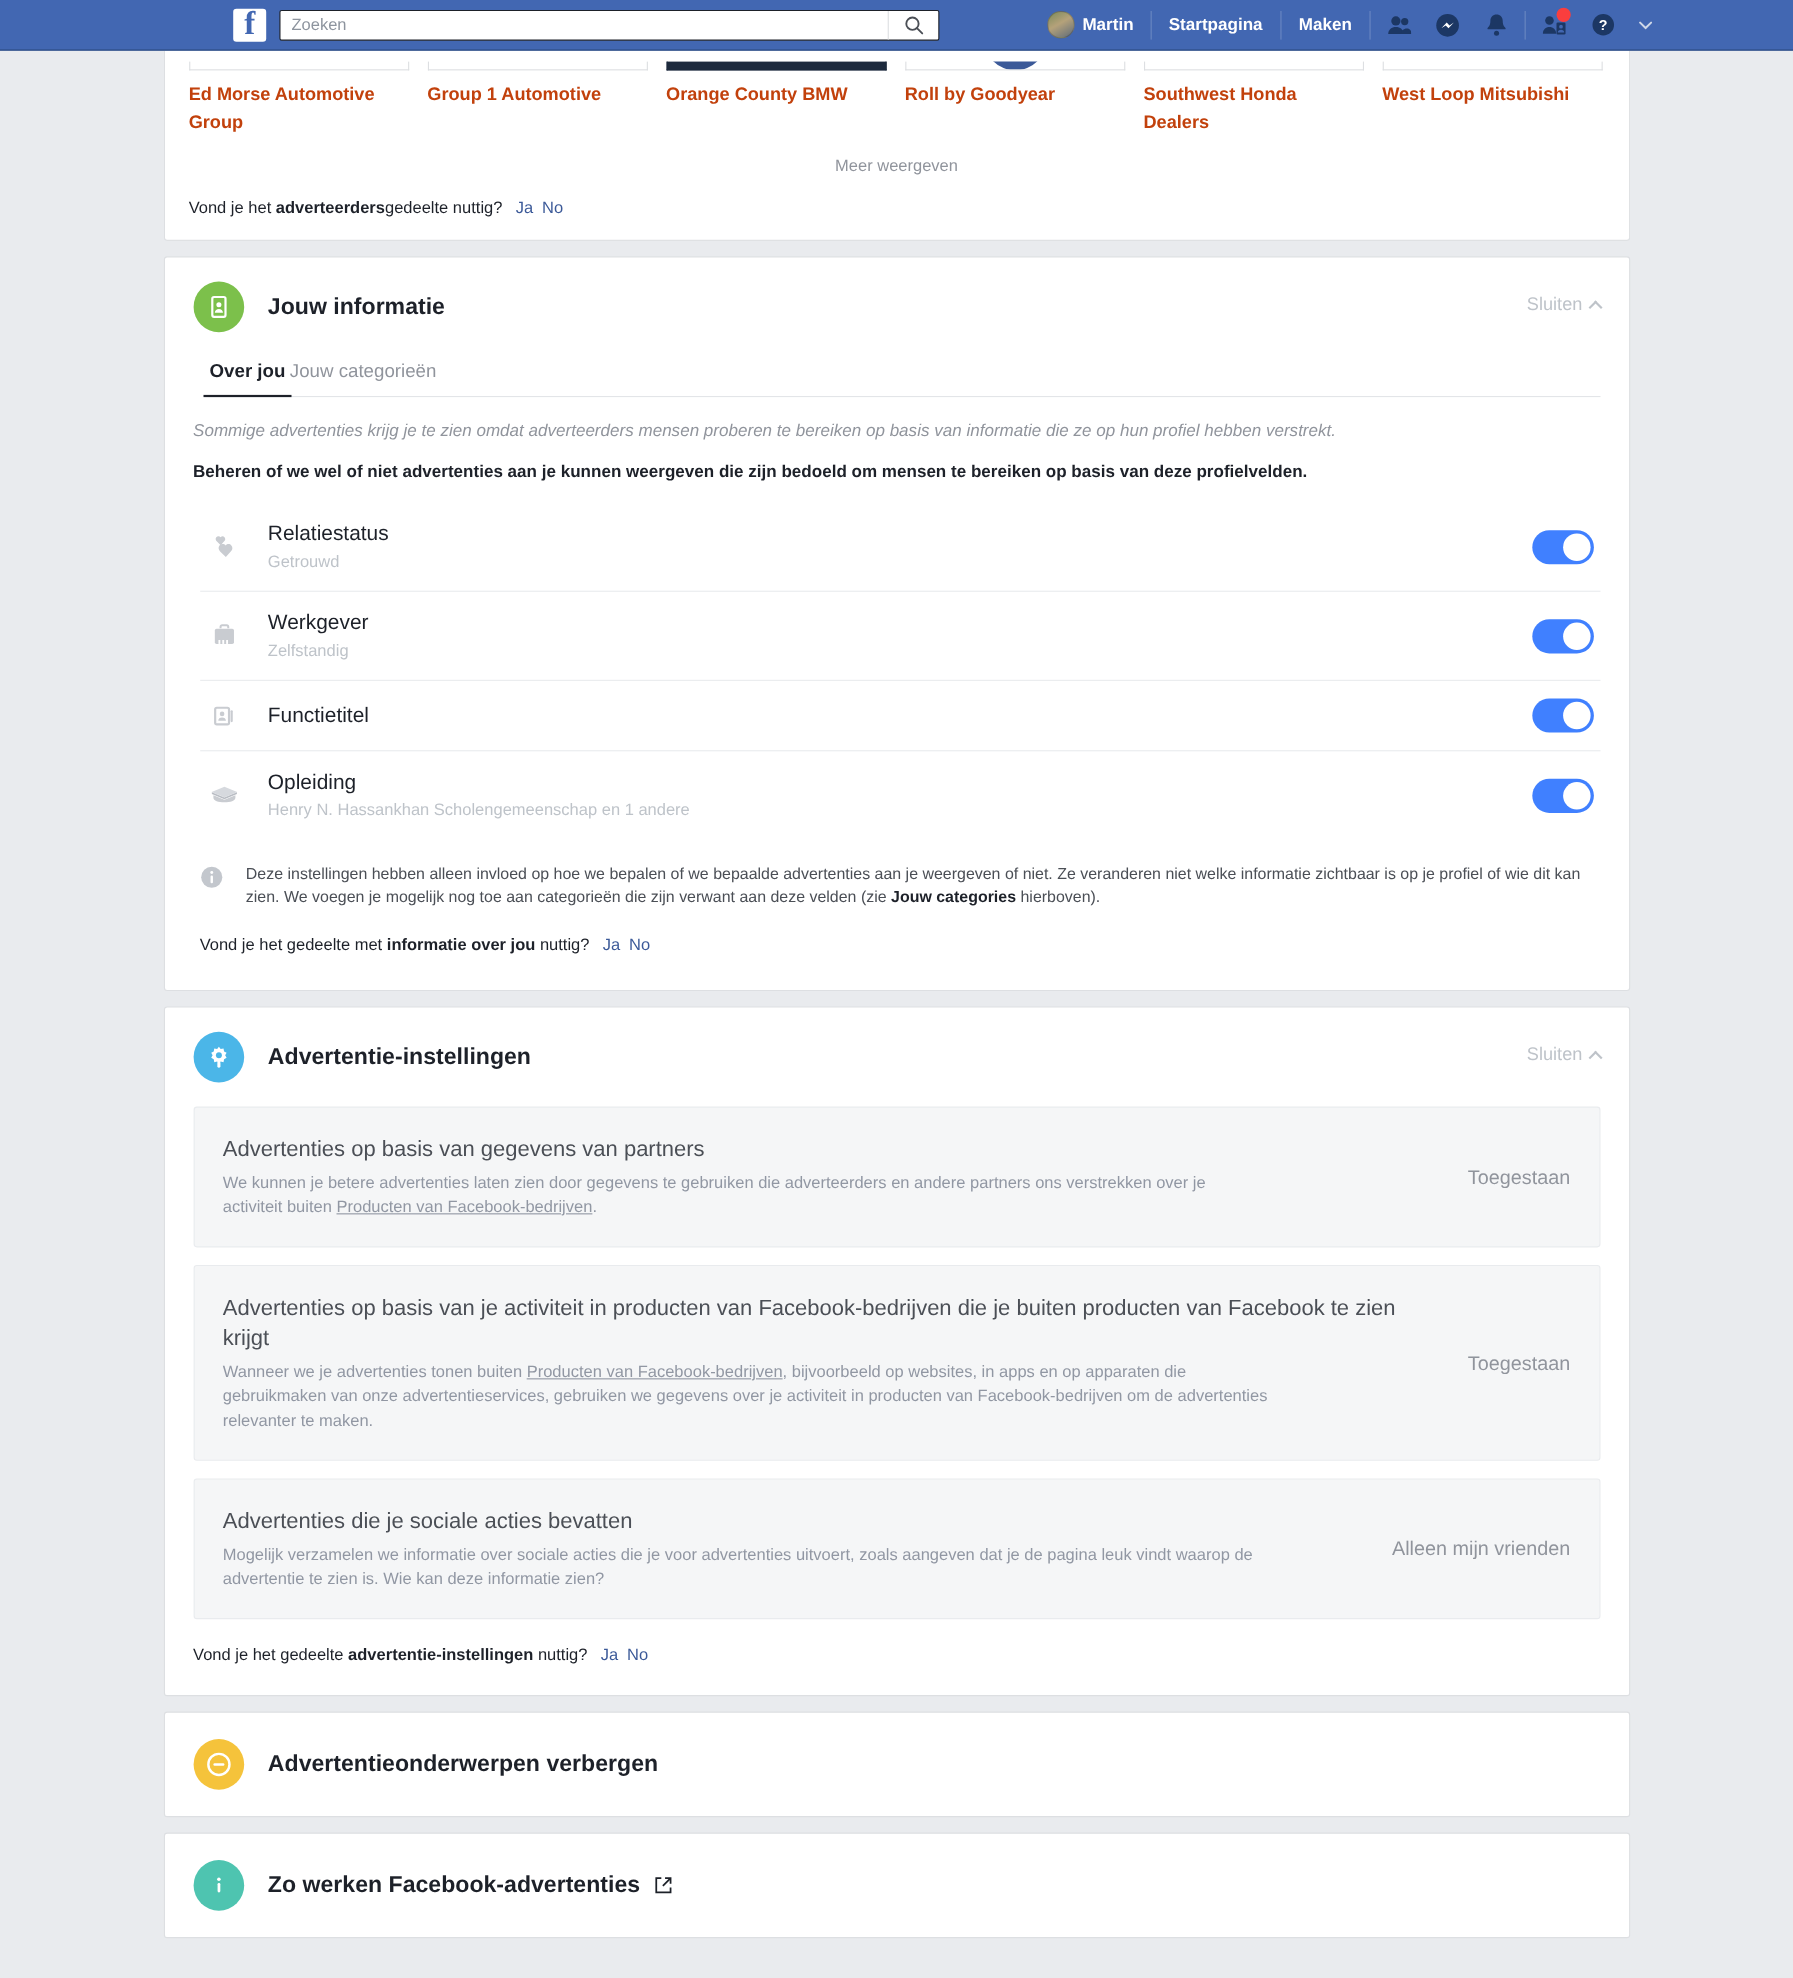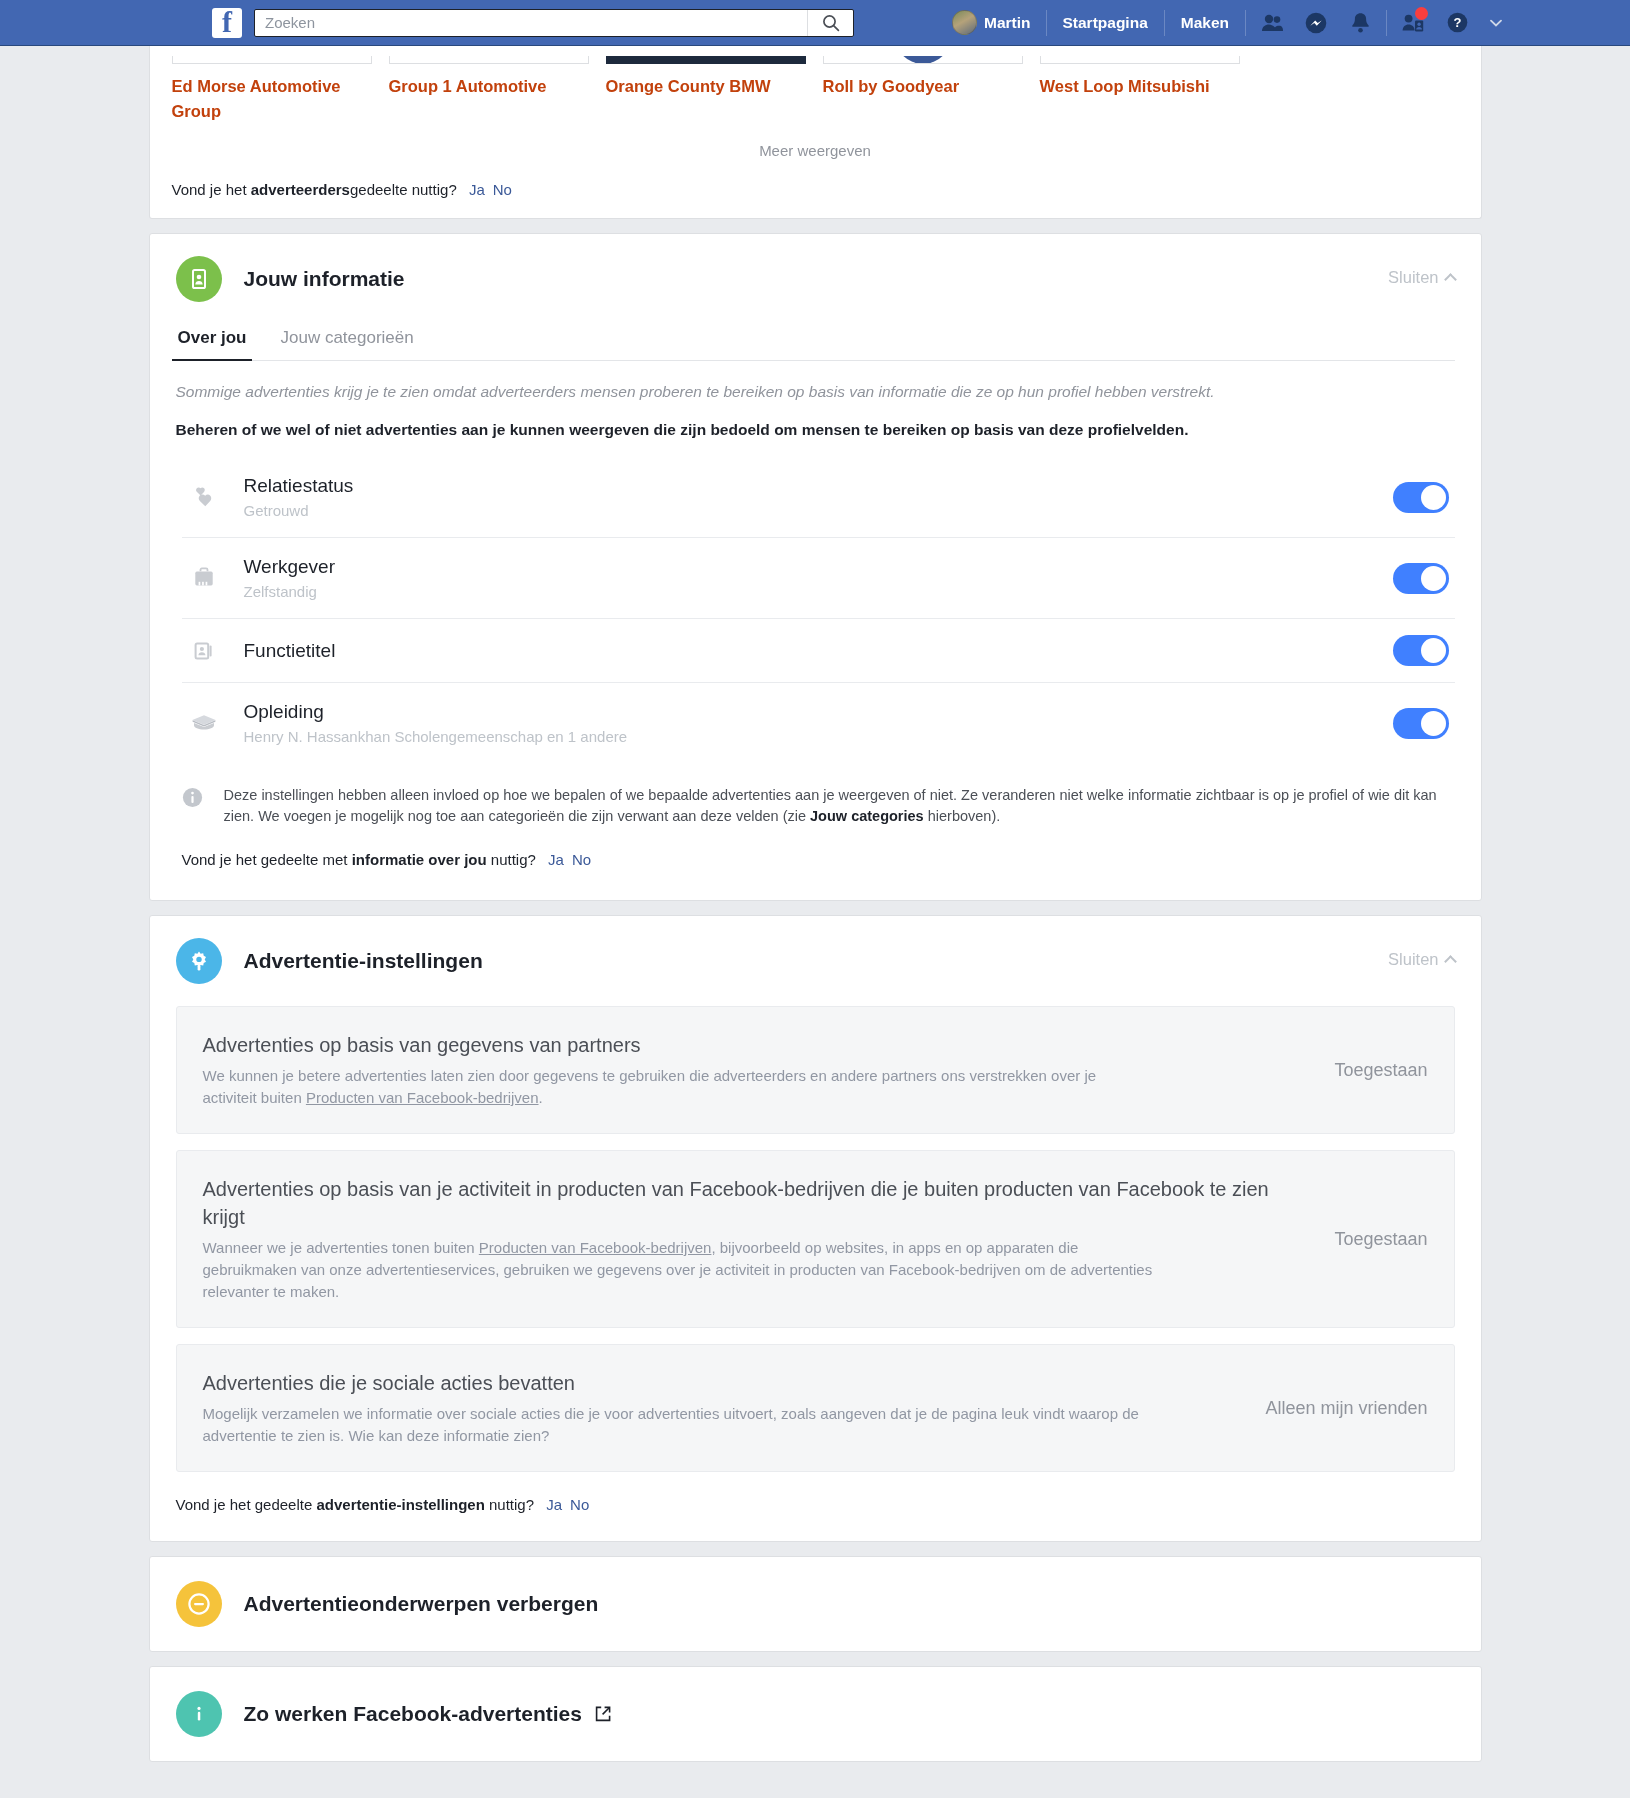--- a/index.html
+++ b/index.html
@@ -219,22 +219,21 @@
     width: 9px; height: 9px;
     border-left: 2px solid #bec3c9;
     border-top: 2px solid #bec3c9;
     transform: rotate(45deg);
     margin-top: 4px;
   }
 
   
   .tabs {
     display: flex;
-    gap: 30px;
-    margin: 16px 26px 0 26px;
+    margin: 16px 26px 0 39px;
     border-bottom: 1px solid #e3e5e8;
   }
   .tab {
     padding: 6px 2px 12px 2px;
     font-size: 17px;
     color: #90949c;
     cursor: pointer;
     position: relative;
   }
   .tab.active {
@@ -460,20 +459,24 @@
         <div class="adv-item">
           <div class="adv-thumb dark"></div>
           <div class="adv-name">Orange County BMW</div>
         </div>
         <div class="adv-item">
           <div class="adv-thumb blue"></div>
           <div class="adv-name">Roll by Goodyear</div>
         </div>
         <div class="adv-item">
           <div class="adv-thumb"></div>
+          <div class="adv-name">Southwest Honda Dealers</div>
+        </div>
+        <div class="adv-item">
+          <div class="adv-thumb"></div>
           <div class="adv-name">West Loop Mitsubishi</div>
         </div>
       </div>
 
       <div class="meer">Meer weergeven</div>
 
       <div class="feedback">
         <span>Vond je het </span><b>adverteerders</b><span>gedeelte nuttig?</span>
         <span class="fb-link">Ja</span><span class="fb-link">No</span>
       </div>

